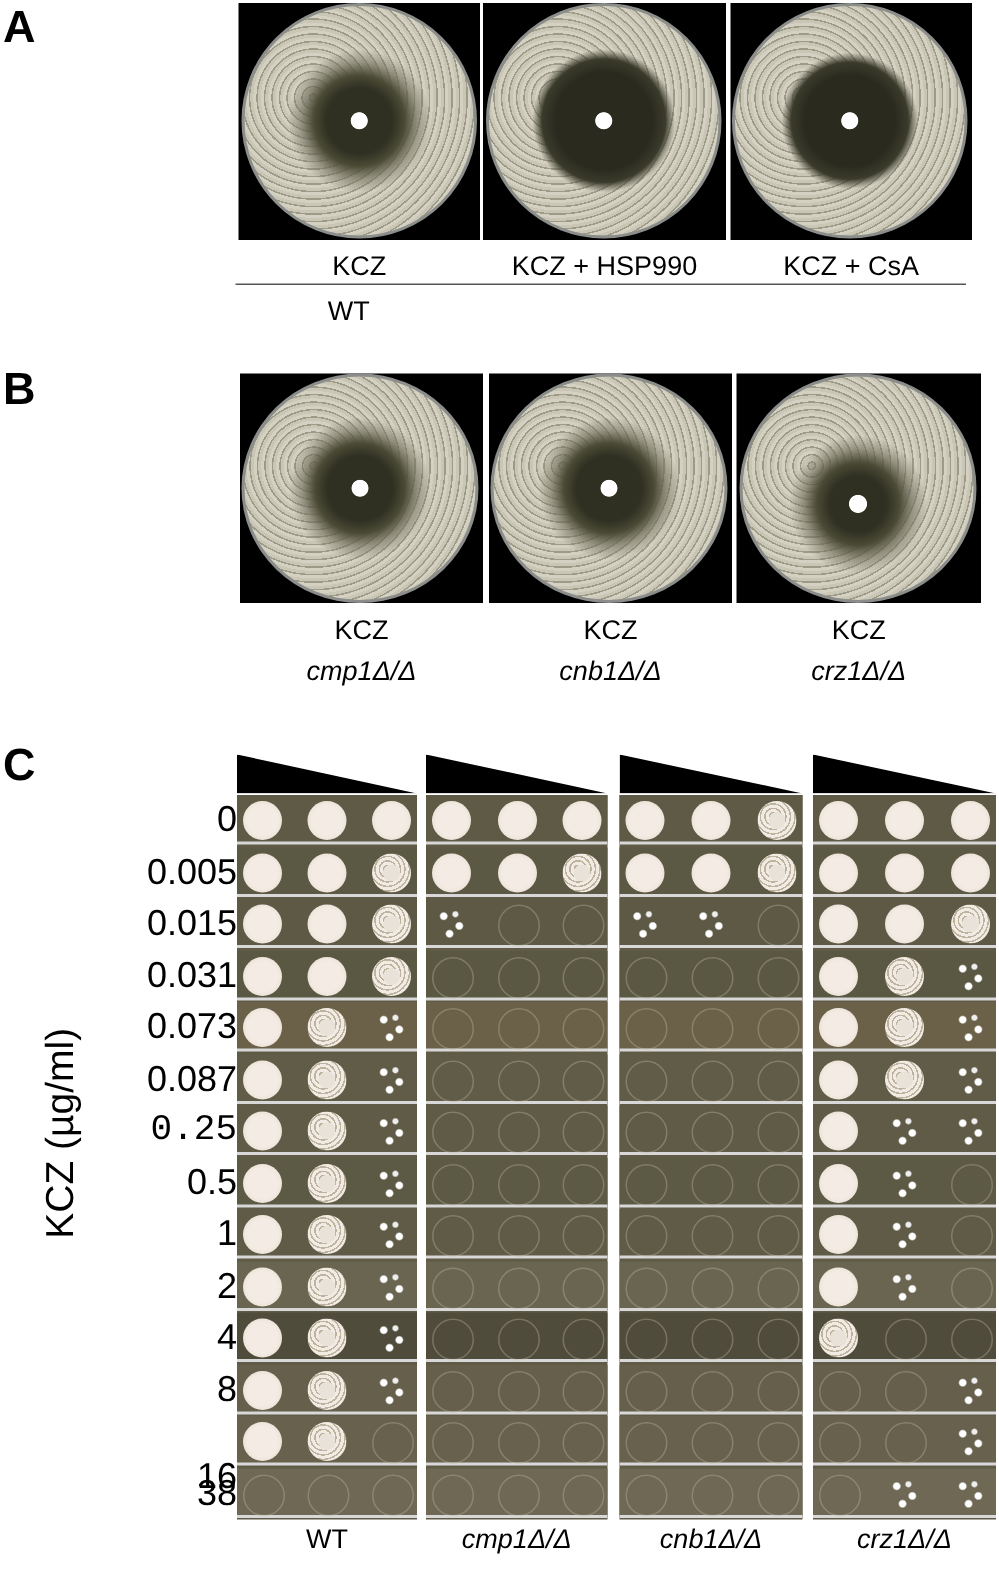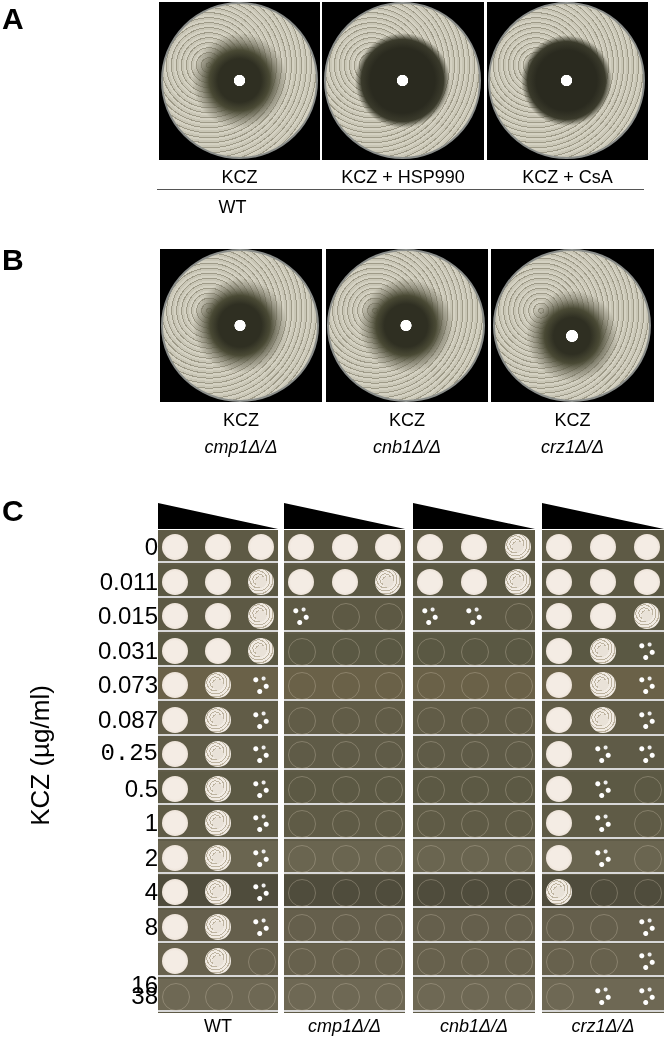--- a/index.html
+++ b/index.html
@@ -63,21 +63,21 @@
 <div class="lbl" style="left:326px;top:410px;width:162px;">KCZ</div>
 <div class="lbl ital" style="left:326px;top:437px;width:162px;">cnb1Δ/Δ</div>
 <div class="lbl" style="left:491px;top:410px;width:163px;">KCZ</div>
 <div class="lbl ital" style="left:491px;top:437px;width:163px;">crz1Δ/Δ</div>
 
 <div class="panel-letter" style="left:2px;top:496px;">C</div>
 <div class="ylabel">KCZ (µg/ml)</div>
 
 <div id="conc-col">
     <div class="conc" style="top: 530px;">0</div>
-    <div class="conc" style="top: 564.5px;">0.011</div>
+    <div class="conc" style="top: 564.5px;">0.005</div>
     <div class="conc" style="top: 599px;">0.015</div>
     <div class="conc" style="top: 633.5px;">0.031</div>
     <div class="conc" style="top: 668px;">0.073</div>
     <div class="conc" style="top: 702.5px;">0.087</div>
     <div class="conc" style="top: 737px; font-family: Liberation Mono, monospace;">0.25</div>
     <div class="conc" style="top: 771.5px;">0.5</div>
     <div class="conc" style="top: 806px;">1</div>
     <div class="conc" style="top: 840.5px;">2</div>
     <div class="conc" style="top: 875px;">4</div>
     <div class="conc" style="top: 909.5px;">8</div>

